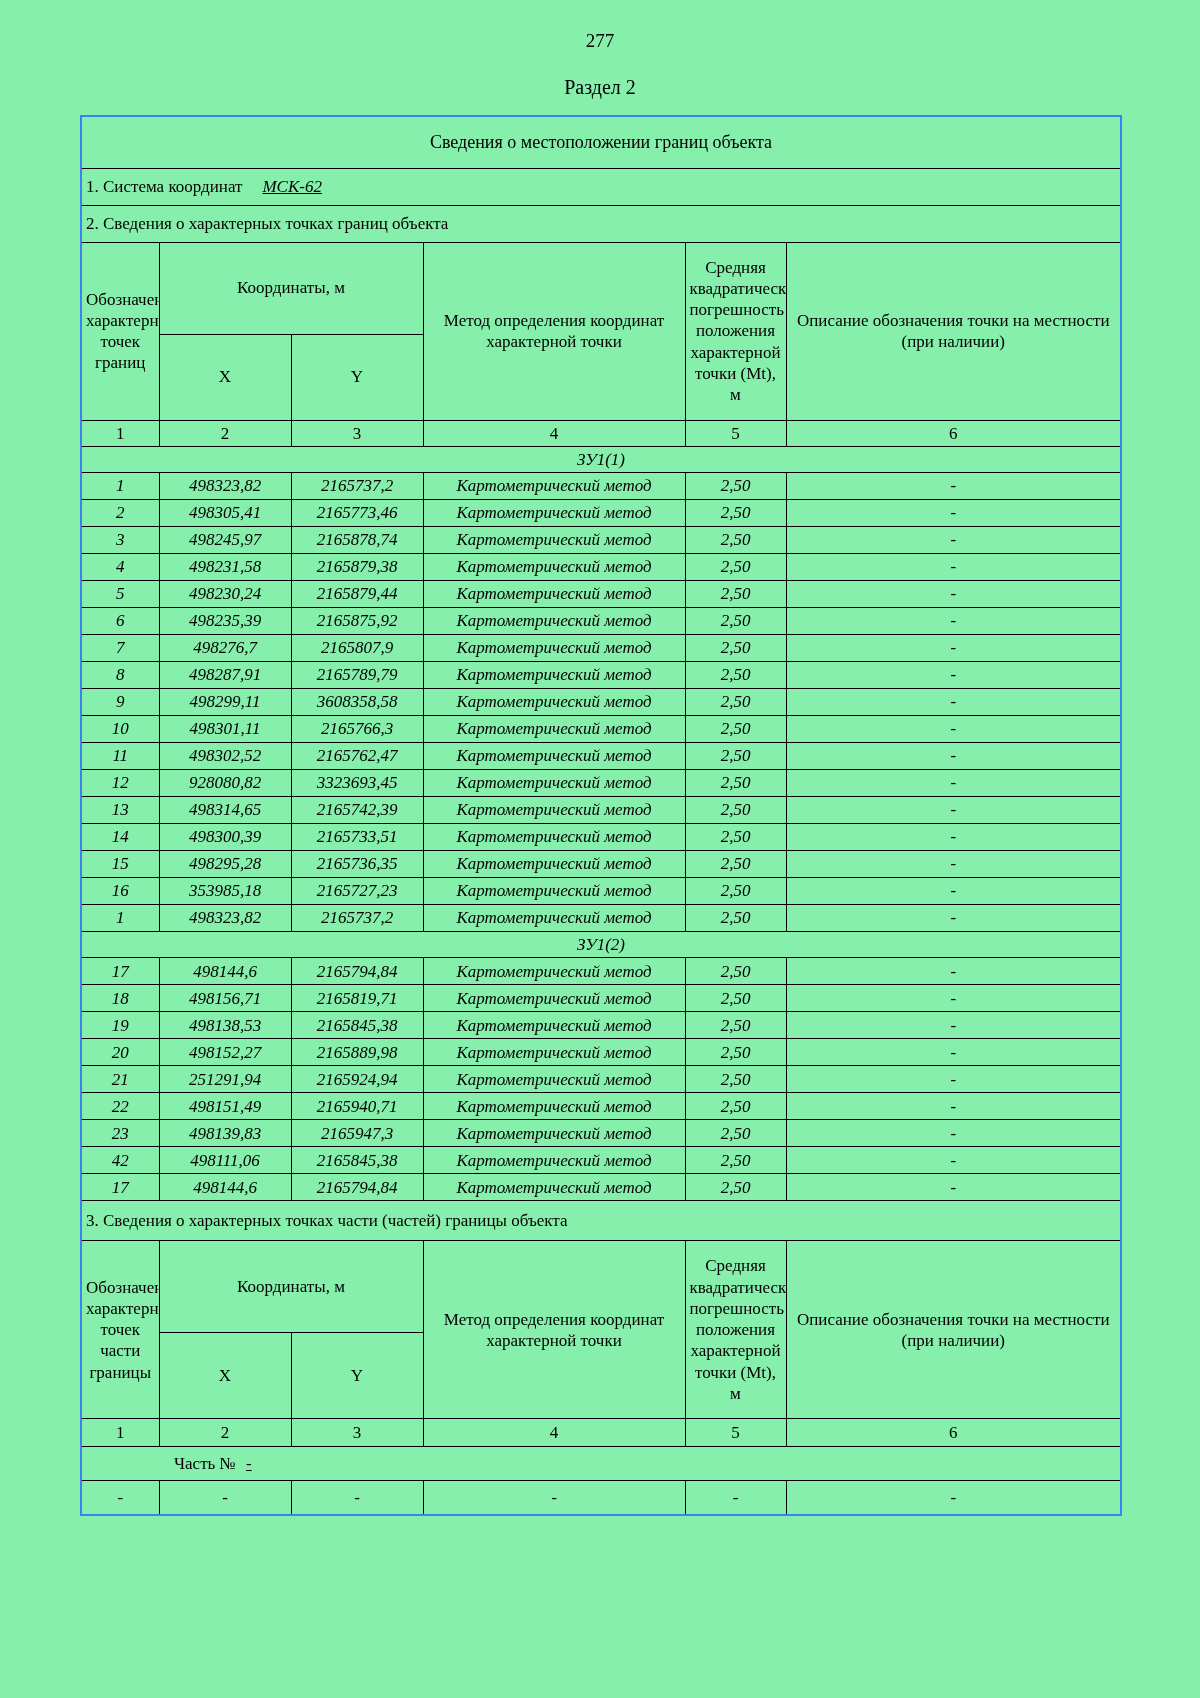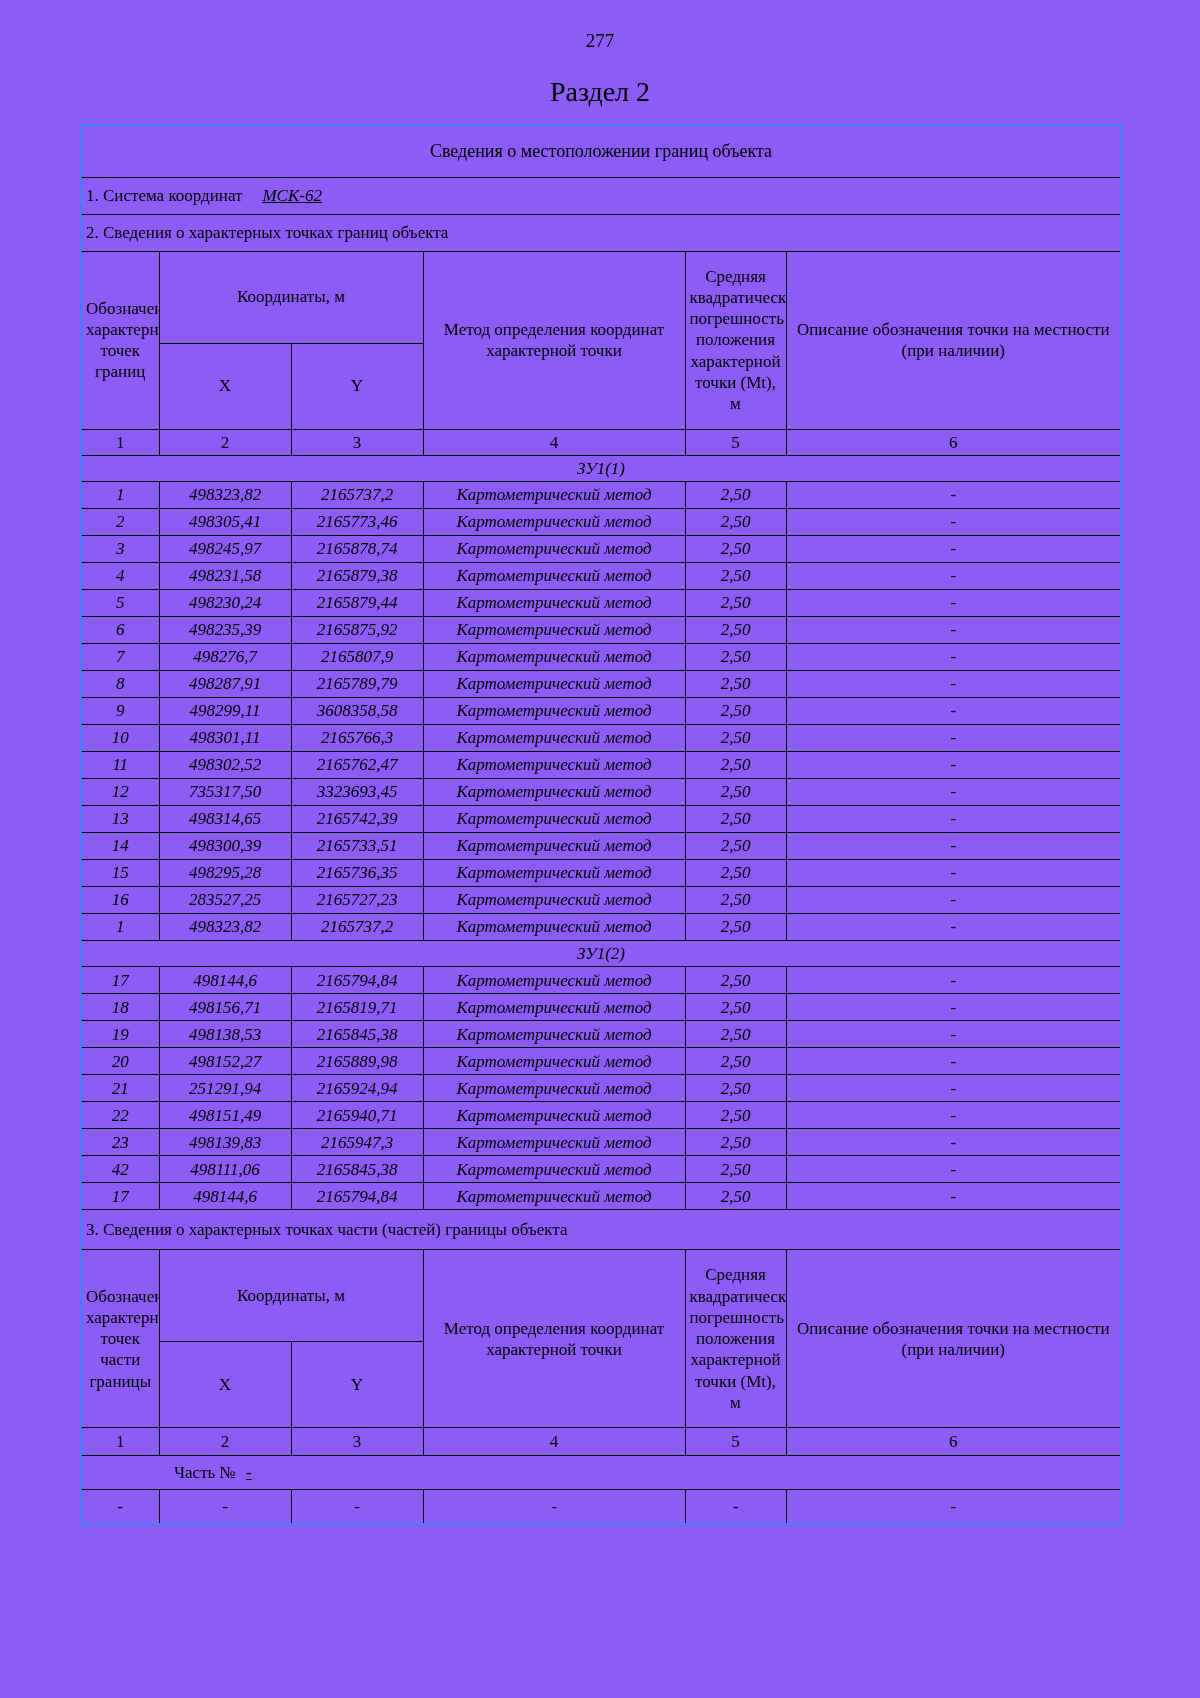--- a/index.html
+++ b/index.html
@@ -5,32 +5,32 @@
   * { box-sizing: border-box; }
   html, body { margin: 0; padding: 0; }
   body {
     background: #ffffff;
     color: #000000;
     font-family: "Liberation Serif", "DejaVu Serif", serif;
   }
   .page {
     width: 1200px;
     height: 1698px;
-    background: #8b5cf6;
+    background: #86efac;
     padding: 30px 80px 0 80px;
     position: relative;
   }
   .page-number {
     text-align: center;
     font-size: 19px;
     margin-bottom: 24px;
   }
   .section-title {
     text-align: center;
-    font-size: 28px;
+    font-size: 20px;
     margin-bottom: 16px;
   }
   table.doc {
     border-collapse: collapse;
     width: 1040px;
     table-layout: fixed;
     border: 2px solid #3b82f6;
   }
   table.doc td {
     border: 1px solid #000;
@@ -205,21 +205,21 @@
         <tr class="r-data">
           <td>11</td>
           <td>498302,52</td>
           <td>2165762,47</td>
           <td>Картометрический метод</td>
           <td>2,50</td>
           <td>-</td>
         </tr>
         <tr class="r-data">
           <td>12</td>
-          <td>735317,50</td>
+          <td>928080,82</td>
           <td>3323693,45</td>
           <td>Картометрический метод</td>
           <td>2,50</td>
           <td>-</td>
         </tr>
         <tr class="r-data">
           <td>13</td>
           <td>498314,65</td>
           <td>2165742,39</td>
           <td>Картометрический метод</td>
@@ -237,21 +237,21 @@
         <tr class="r-data">
           <td>15</td>
           <td>498295,28</td>
           <td>2165736,35</td>
           <td>Картометрический метод</td>
           <td>2,50</td>
           <td>-</td>
         </tr>
         <tr class="r-data">
           <td>16</td>
-          <td>283527,25</td>
+          <td>353985,18</td>
           <td>2165727,23</td>
           <td>Картометрический метод</td>
           <td>2,50</td>
           <td>-</td>
         </tr>
         <tr class="r-data">
           <td>1</td>
           <td>498323,82</td>
           <td>2165737,2</td>
           <td>Картометрический метод</td>

